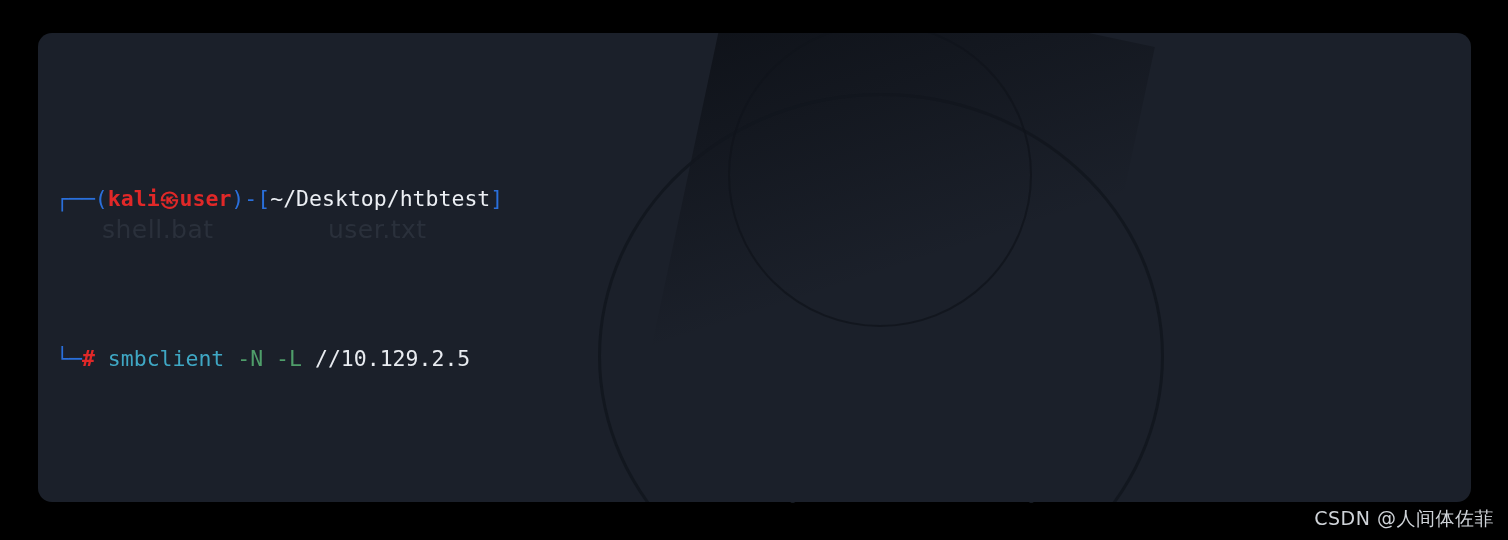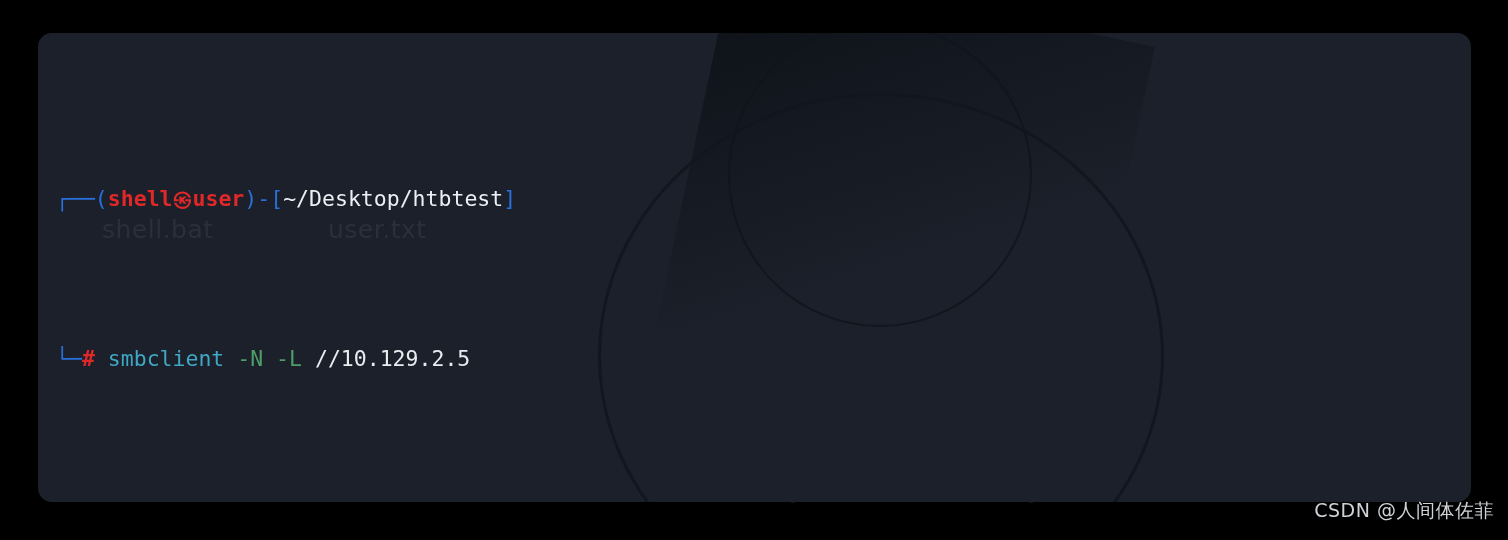--- a/index.html
+++ b/index.html
@@ -147,21 +147,21 @@
     color: #e02828;
     font-weight: bold;
     font-family: "DejaVu Sans", sans-serif;
     font-size: 20px;
   }
 
   
   #watermark {
     position: absolute;
     right: 14px;
-    bottom: 16px;
+    bottom: 8px;
     color: #cfd3d8;
     font-family: "DejaVu Sans", sans-serif;
     font-size: 19px;
     letter-spacing: .5px;
   }
 </style>
 </head>
 <body>
 
 <div id="desktop">
@@ -179,21 +179,21 @@
     <div class="bleed-arc"></div>
     <div class="bleed-arc2"></div>
   </div>
 
   <div class="ghost" id="ghost-shell">shell.bat</div>
   <div class="ghost" id="ghost-user">user.txt</div>
 
   <div id="term-body">
 
     
-    <div class="line"><span class="pb">┌──</span><span class="pb">(</span><span class="pr">shell</span><span class="kali-at">㉿</span><span class="pr">user</span><span class="pb">)</span><span class="pb">-</span><span class="pb">[</span><span class="path">~/Desktop/htbtest</span><span class="pb">]</span></div>
+    <div class="line"><span class="pb">┌──</span><span class="pb">(</span><span class="pr">kali</span><span class="kali-at">㉿</span><span class="pr">user</span><span class="pb">)</span><span class="pb">-</span><span class="pb">[</span><span class="path">~/Desktop/htbtest</span><span class="pb">]</span></div>
 
     
     <div class="line"><span class="pb">└─</span><span class="hash">#</span><span> </span><span class="cmd">smbclient</span><span> </span><span class="flag">-N</span><span> </span><span class="flag">-L</span><span> </span><span class="arg">//10.129.2.5</span></div>
 
     
     
 
     
 
     

